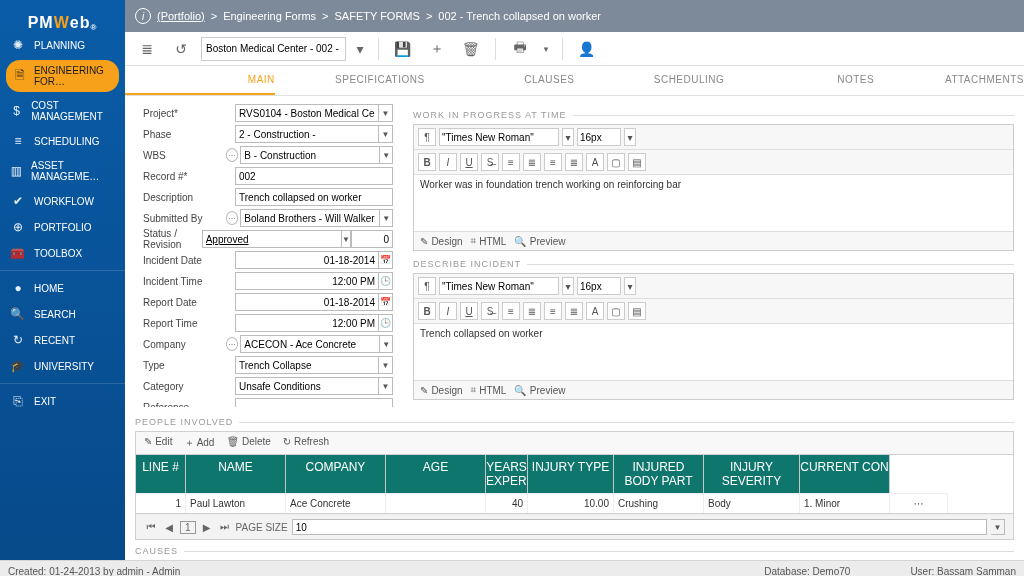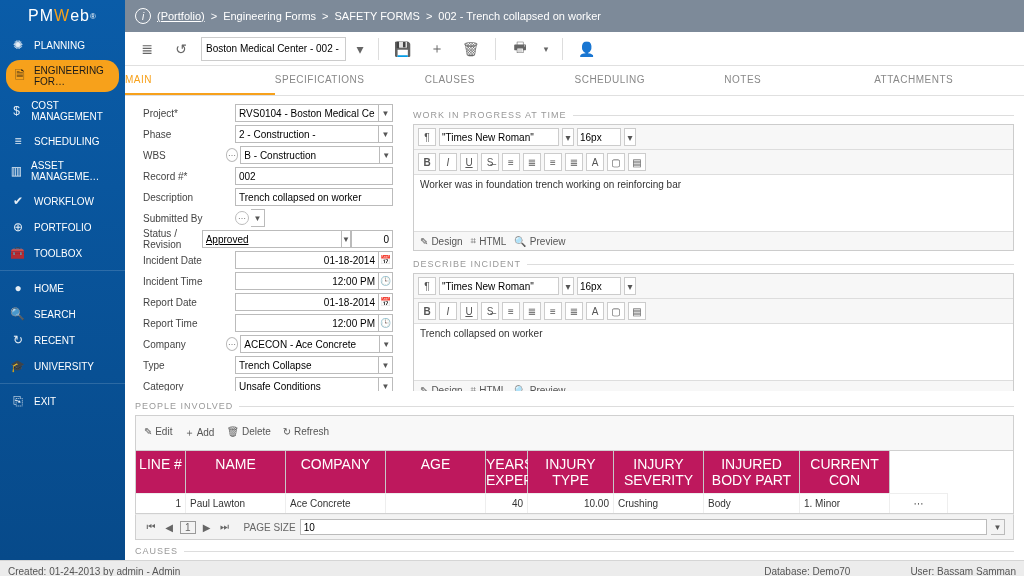--- a/index.html
+++ b/index.html
@@ -2,39 +2,39 @@
 <html><head>
 <meta charset="utf-8">
 <style>
 * { box-sizing: border-box; margin: 0; padding: 0; font-family: Arial, sans-serif; }
 html, body { width: 1024px; height: 576px; overflow: hidden; }
 body { display: flex; flex-direction: column; background: #fff; font-size: 11px; color: #333; }
 
 
 .app { display: flex; flex: 1; height: 560px; }
 .sidebar { width: 125px; background: linear-gradient(#0a5ca8,#074a8a); color: #fff; display: flex; flex-direction: column; }
-.logo { height: 32px; display:flex; align-items:center; justify-content:center; font-size:16px; font-weight:normal; letter-spacing:1px; }
+.logo { height: 32px; display:flex; align-items:flex-end; justify-content:center; font-size:16px; font-weight:bold; letter-spacing:1px; }
 .logo .w { color:#f7a11b; }
 .logo sup { font-size:8px; }
 .side-item { display:flex; align-items:center; gap:8px; padding:6px 10px; font-size:10px; cursor:pointer; }
 .side-item .ico { width:16px; text-align:center; font-size:12px; opacity:.9; }
 .side-item.active { background:#f7a11b; color:#1a1a1a; border-radius:14px; margin:2px 6px; padding:5px 8px; }
 .side-sep { height:1px; background:rgba(255,255,255,.15); margin:4px 0; }
 
 .main { flex:1; display:flex; flex-direction:column; background:#fff; }
 .breadcrumb-bar { height:32px; background:#7d8a99; color:#fff; display:flex; align-items:center; padding:0 10px; gap:6px; font-size:11px; }
 .breadcrumb-bar .info { width:16px; height:16px; border:1px solid #fff; border-radius:50%; display:flex; align-items:center; justify-content:center; font-style:italic; font-size:10px; }
 
 .toolbar { height:34px; display:flex; align-items:center; gap:6px; padding:0 8px; border-bottom:1px solid #e0e0e0; }
 .tbtn { width:28px; height:26px; display:flex; align-items:center; justify-content:center; color:#666; border:1px solid transparent; border-radius:3px; cursor:pointer; font-size:14px; }
 .tselect { height:24px; border:1px solid #ccc; font-size:10px; padding:0 4px; width:145px; }
 .tdiv { width:1px; height:22px; background:#ddd; margin:0 4px; }
 
 .tabs { display:flex; border-bottom:1px solid #e0e0e0; }
-.tab { flex:1; text-align:left; padding:8px 0; font-size:10px; color:#888; cursor:pointer; letter-spacing:.5px; }
+.tab { flex:1; text-align:right; padding:8px 0; font-size:10px; color:#888; cursor:pointer; letter-spacing:.5px; }
 .tab.active { color:#f7a11b; border-bottom:2px solid #f7a11b; }
 
 .content { flex:1; overflow:auto; padding:8px 10px 0 18px; display:flex; gap:20px; }
 .col-left { width:250px; }
 .col-right { flex:1; }
 
 .form-row { display:flex; align-items:center; margin-bottom:3px; height:18px; }
 .form-row label { width:92px; font-size:10px; color:#444; }
 .form-row .dots { width:14px; height:14px; border:1px solid #bbb; border-radius:50%; font-size:8px; display:flex; align-items:center; justify-content:center; color:#777; margin-right:2px; }
 .finput, .fsel { flex:1; height:18px; border:1px solid #bbb; font-size:10px; padding:0 3px; background:#fff; }
@@ -49,25 +49,25 @@
 .rte { border:1px solid #ccc; background:#f7f7f7; margin-bottom:8px; }
 .rte-tb { display:flex; align-items:center; gap:3px; padding:3px 4px; flex-wrap:wrap; border-bottom:1px solid #ddd; }
 .rte-tb2 { display:flex; align-items:center; gap:3px; padding:3px 4px; border-bottom:1px solid #ddd; }
 .rtebtn { width:18px; height:18px; border:1px solid #ccc; background:#fff; font-size:10px; display:flex; align-items:center; justify-content:center; color:#555; }
 .rtesel { height:18px; border:1px solid #ccc; font-size:10px; background:#fff; padding:0 2px; }
 .rte-body { background:#fff; height:56px; padding:4px 6px; font-size:10px; color:#333; }
 .rte-footer { display:flex; align-items:center; gap:8px; padding:3px 6px; border-top:1px solid #ddd; font-size:10px; color:#555; }
 .rte-footer .mode { display:flex; align-items:center; gap:3px; cursor:pointer; }
 
 .people { margin:4px 10px 0 10px; }
-.grid-tb { display:flex; gap:12px; padding:10px 8px; border:1px solid #d0d0d0; background:#f8f8f8; font-size:10px; color:#555; }
+.grid-tb { display:flex; gap:12px; padding:4px 8px; border:1px solid #d0d0d0; background:#f8f8f8; font-size:10px; color:#555; }
 .grid-tb span { cursor:pointer; }
 .grid { border:1px solid #d0d0d0; border-top:none; }
 .grid-head, .grid-row { display:grid; grid-template-columns:50px 100px 100px 100px 42px 86px 90px 96px 90px 58px; font-size:10px; }
-.grid-head div { background:#be185d; color:#fff; padding:5px 0; border-right:1px solid #c7c7c7; text-align:center; font-size:14px; }
+.grid-head div { background:#0f766e; color:#fff; padding:5px 0; border-right:1px solid #c7c7c7; text-align:center; font-size:12px; }
 .grid-row div { padding:4px 4px; border-right:1px solid #eee; border-top:1px solid #eee; overflow:hidden; white-space:nowrap; }
 .pager { display:flex; align-items:center; gap:4px; padding:4px 8px; border:1px solid #d0d0d0; border-top:1px solid #eee; background:#f3f3f3; font-size:10px; color:#666; }
 .pgbtn { width:14px; text-align:center; cursor:pointer; }
 
 .statusbar { height:16px; background:#ececec; border-top:1px solid #d5d5d5; font-size:10px; color:#555; display:flex; align-items:flex-end; padding:16px 8px; }
 .statusbar .sp { flex:1; }
 </style>
 </head>
 <body>
 
@@ -191,20 +191,21 @@
             <label>Record #*</label>
             <input class="finput" value="002" style="">
           </div>
         <div class="form-row">
             <label>Description</label>
             <input class="finput" value="Trench collapsed on worker" style="">
           </div>
         <div class="form-row">
             <label>Submitted By</label>
             <span class="dots">⋯</span>
+            <input class="finput" value="Boland Brothers - Will Walker" style="">
             <div class="dd">▼</div>
           </div>
         <div class="form-row">
             <label>Status / Revision</label>
             <input class="finput" style="flex: 2 1 0%; text-decoration: underline;" value="Approved">
             <div class="dd">▼</div>
             <input class="finput num-small right-align" value="0" style="">
           </div>
         <div class="form-row">
             <label>Incident Date</label>
@@ -333,22 +334,22 @@
         <span>↻ <span>Refresh</span></span>
       </div>
       <div class="grid">
         <div class="grid-head">
           <div>LINE #</div>
           <div>NAME</div>
           <div>COMPANY</div>
           <div>AGE</div>
           <div>YEARS EXPERIENCE</div>
           <div>INJURY TYPE</div>
+          <div>INJURED BODY PART</div>
           <div>INJURY SEVERITY</div>
-          <div>INJURED BODY PART</div>
           <div>CURRENT CON</div>
         </div>
         <div class="grid-row">
           <div style="text-align:right">1</div>
           <div>Paul Lawton</div>
           <div>Ace Concrete</div>
           <div></div>
           <div style="text-align:right">40</div>
           <div style="text-align:right">10.00</div>
           <div>Crushing</div>
@@ -356,21 +357,21 @@
           <div>1. Minor</div>
           <div style="text-align:center"><span class="dots" style="display:inline-flex">⋯</span></div>
         </div>
       </div>
       <div class="pager">
         <span class="pgbtn">⏮</span>
         <span class="pgbtn">◀</span>
         <span style="border:1px solid #999;padding:0 4px">1</span>
         <span class="pgbtn">▶</span>
         <span class="pgbtn">⏭</span>
-        <span style="margin-left:8px">PAGE SIZE</span>
+        <span style="">PAGE SIZE</span>
         <input class="finput" style="width: 26px; height: 16px;" value="10">
           <div class="dd" style="height:16px">▼</div>
       </div>
       <div class="section-hdr" style="margin-top:6px">CAUSES</div>
     </div>
   </div>
 </div>
 
 <div class="statusbar">
   <span>Created:  01-24-2013 by admin - Admin</span>

